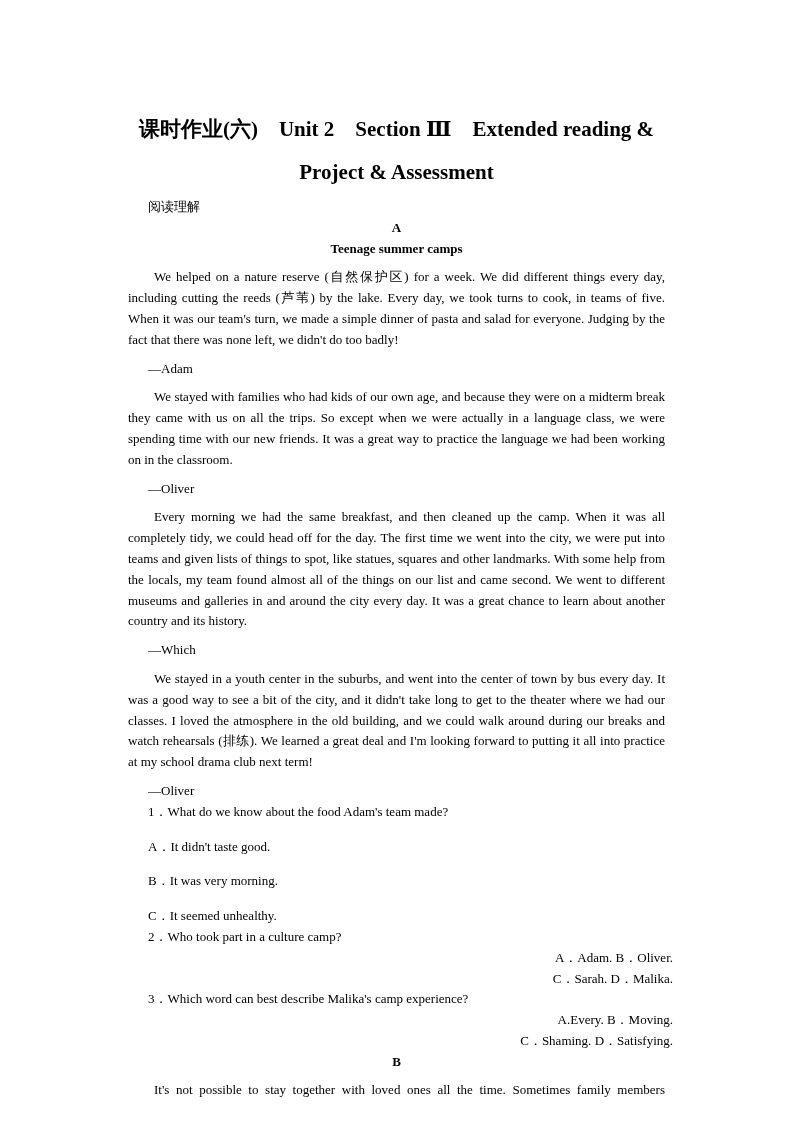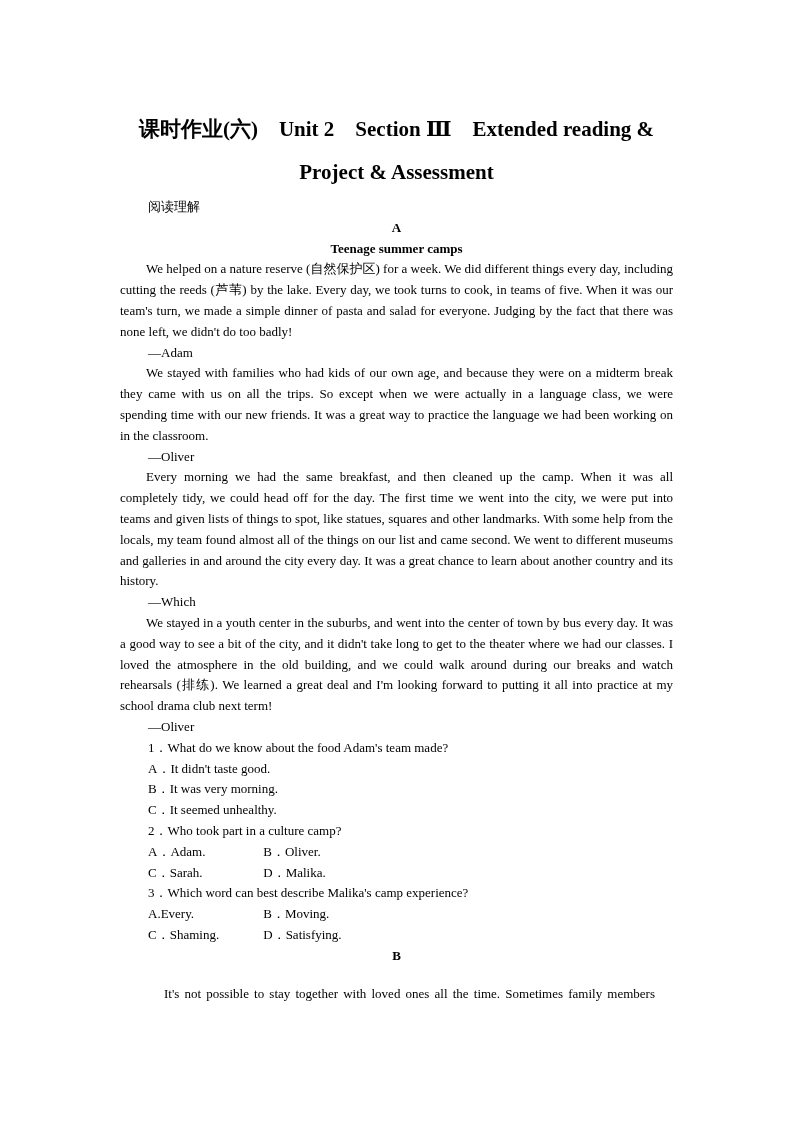--- a/index.html
+++ b/index.html
@@ -29,34 +29,34 @@
   .title-line { display: block; }
   .content {
     margin-top: 3px;
     font-size: 13px;
     line-height: 20.8px;
   }
   .indent1 { padding-left: 28px; }
   .center { text-align: center; }
   .bold { font-weight: bold; }
   .para {
-    margin: 0;
+    margin: 8px;
     text-align: justify;
     text-indent: 2em;
   }
   .para-justify-last {
-    margin: 18px;
+    margin: 8px;
     text-align: justify;
     text-align-last: justify;
     text-indent: 2em;
   }
   .sig { padding-left: 28px; }
   .stem { padding-left: 28px; }
-  .opt { padding-left: 28px; }
-  .opt-row { padding-left: 28px; }
+  .opt { padding-left: 28px; margin-top: 14px; }
+  .opt-row { padding-left: 28px; text-align: right; }
   .opt-row .col1 {
     display: inline-block;
     width: 112px;
   }
 </style>
 </head>
 <body>
 
 <div class="page">
 

